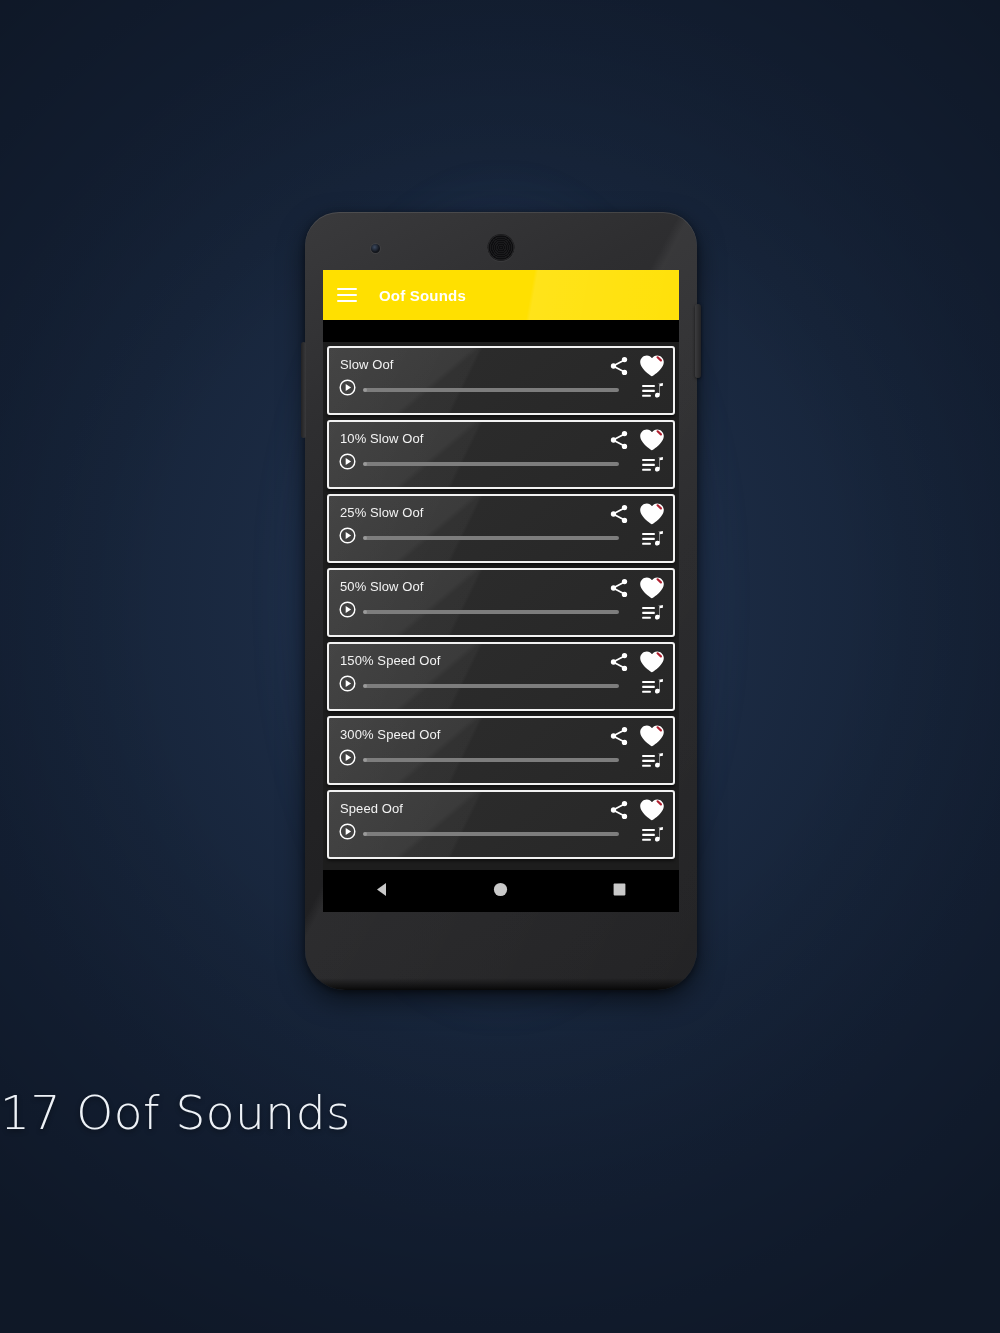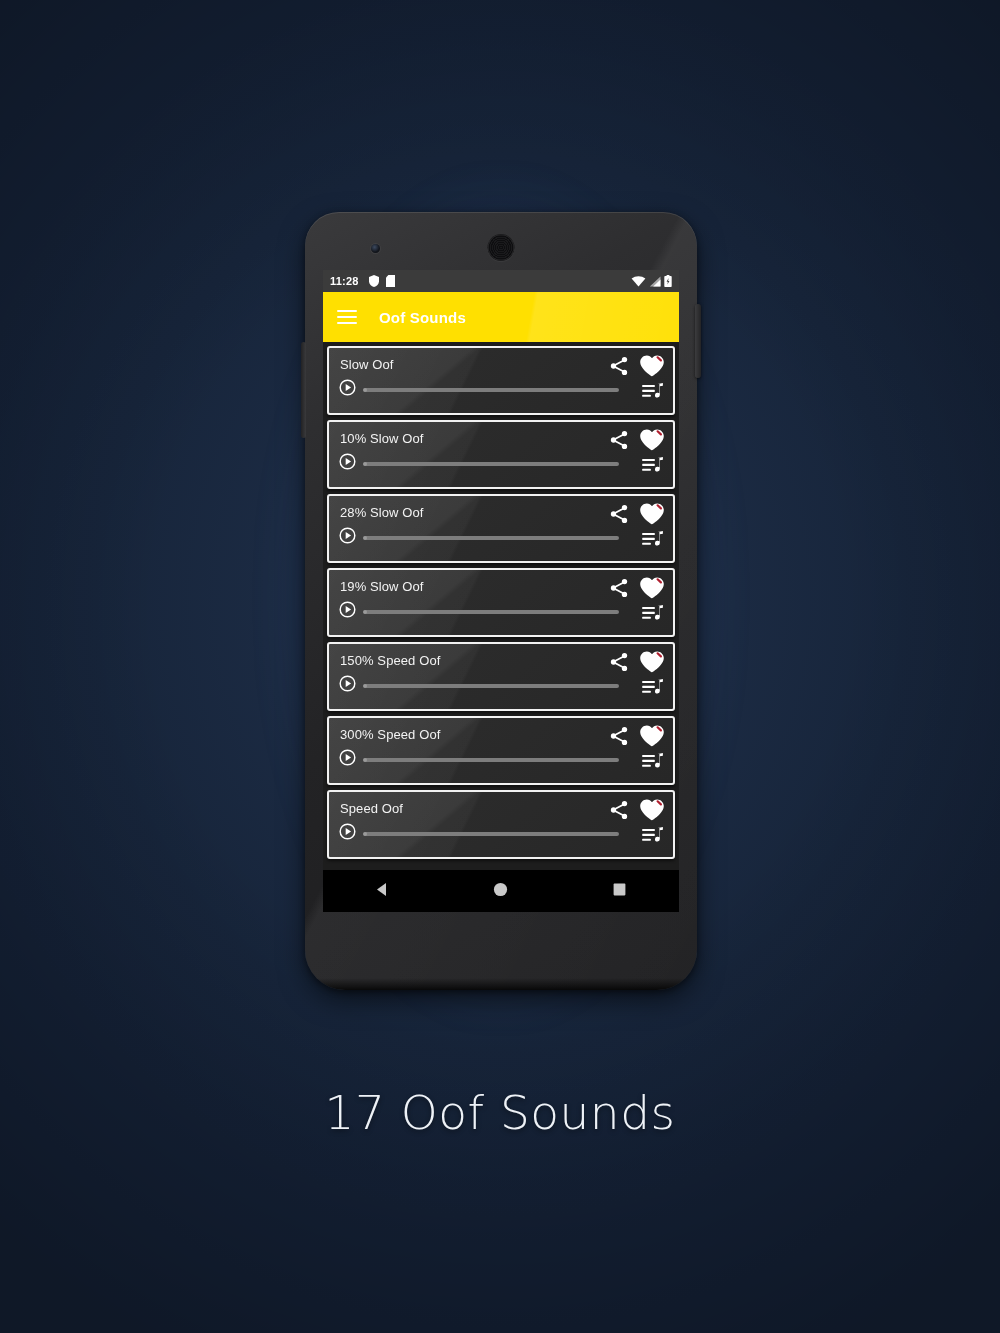--- a/index.html
+++ b/index.html
@@ -271,21 +271,21 @@
     justify-content: space-around;
     z-index: 5;
   }
   .nav-key { cursor: pointer; }
 
   
   #caption {
     position: absolute;
     left: 0; right: 0;
     top: 1085px;
-    text-align: center;
+    text-align: left;
     color: #eef2f7;
     font-family: "DejaVu Sans", sans-serif;
     font-size: 47px;
     font-weight: 300;
     letter-spacing: 0.5px;
     text-shadow: 0 2px 5px rgba(0,0,0,0.45);
   }
 </style>
 </head>
 <body>
@@ -296,47 +296,20 @@
 
 <div id="phone">
   <div id="phone-body">
     <div id="phone-gloss"></div>
 
     <div id="earpiece"></div>
     <div id="front-camera"></div>
 
     <div id="screen">
 
-      <div id="status-bar">
-        <span id="status-time">11:28</span>
-
-        <span class="status-left-icons">
-          <svg class="sb-ico" width="10" height="12" viewBox="0 0 10 12">
-            <path d="M5 0 L10 2 V6.2 C10 9 7.7 11.2 5 12 C2.3 11.2 0 9 0 6.2 V2 Z" fill="#ffffff"></path>
-          </svg>
-          <svg class="sb-ico" width="9" height="12" viewBox="0 0 9 12">
-            <path d="M2.4 0 H9 V12 H0 V2.4 Z" fill="#ffffff"></path>
-          </svg>
-        </span>
-
-        <span class="status-right-icons">
-          <svg class="sb-ico" width="15" height="11" viewBox="0 0 15 11">
-            <path d="M0.6 2.6 A11 11 0 0 1 14.4 2.6 L7.5 10.6 Z" fill="#ffffff"></path>
-          </svg>
-          <svg class="sb-ico" width="12" height="11" viewBox="0 0 12 11">
-            <path d="M11.5 0.4 V10.6 H0.8 Z" fill="#ffffff" opacity="0.55"></path>
-            <path d="M11.5 3.4 V10.6 H4.2 Z" fill="#ffffff"></path>
-          </svg>
-          <svg class="sb-ico" width="8" height="12" viewBox="0 0 8 12">
-            <rect x="2.6" y="0" width="2.8" height="1.3" fill="#ffffff"></rect>
-            <rect x="0.3" y="1.1" width="7.4" height="10.9" rx="0.8" fill="#ffffff"></rect>
-            <path d="M4.6 3.1 L2.6 6.7 H3.9 L3.4 9.6 L5.4 5.9 H4.1 Z" fill="#3b3b3b"></path>
-          </svg>
-        </span>
-      </div>
 
       <div id="app-bar">
         <div id="hamburger-icon">
           <i></i>
             <i></i>
             <i></i>
         </div>
         <div id="app-title">Oof Sounds</div>
       </div>
 
@@ -406,56 +379,56 @@
       <span class="queue-btn">
     <svg width="22" height="18" viewBox="0 0 24 20">
       <rect x="0" y="2.2" width="14" height="2.3" rx="0.6" fill="#ffffff"></rect>
       <rect x="0" y="7.6" width="14" height="2.3" rx="0.6" fill="#ffffff"></rect>
       <rect x="0" y="13.0" width="9.5" height="2.3" rx="0.6" fill="#ffffff"></rect>
       <path d="M17.3 1.2 L23 0 V3 L19.6 3.7 V13.4 A2.7 2.7 0 1 1 17.3 10.8 C18 10.8 18.6 11 19.1 11.4 V1.2 Z" fill="#ffffff"></path>
     </svg></span>
     </div>
           <div class="sound-card">
       <div class="sound-card-sheen"></div>
-      <div class="card-title">28% Slow Oof</div>
-      <div class="card-actions">
-        <span class="share-btn">
-    <svg width="22" height="22" viewBox="0 0 24 24">
-      <circle cx="18" cy="5" r="2.9" fill="#ffffff"></circle>
-      <circle cx="18" cy="19" r="2.9" fill="#ffffff"></circle>
-      <circle cx="6" cy="12" r="2.9" fill="#ffffff"></circle>
-      <path d="M7.6 10.9 L16.5 6.2 M7.6 13.1 L16.5 17.8" stroke="#ffffff" stroke-width="1.9" fill="none"></path>
-    </svg></span>
-        <span class="fav-btn">
-    <svg width="26" height="24" viewBox="0 0 26 24">
-      <path d="M13 22.5 C13 22.5 1.2 15.4 1.2 8.1 C1.2 4.3 4.2 1.4 7.8 1.4 C10.1 1.4 11.9 2.6 13 4.3 C14.1 2.6 15.9 1.4 18.2 1.4 C21.8 1.4 24.8 4.3 24.8 8.1 C24.8 15.4 13 22.5 13 22.5 Z" fill="#ffffff"></path>
-      <path d="M18.6 3.3 L21.9 6.4" stroke="#b02030" stroke-width="2.2" stroke-linecap="round" fill="none"></path>
-    </svg></span>
-      </div>
-      <div class="card-player">
-        <span class="play-btn">
-    <svg width="17" height="17" viewBox="0 0 20 20">
-      <circle cx="10" cy="10" r="8.6" fill="none" stroke="#ffffff" stroke-width="1.7"></circle>
-      <path d="M7.9 5.9 L14.2 10 L7.9 14.1 Z" fill="#ffffff"></path>
-    </svg></span>
-        <span class="seekbar">
-          <span class="seekbar-thumb"></span>
-        </span>
-      </div>
-      <span class="queue-btn">
-    <svg width="22" height="18" viewBox="0 0 24 20">
-      <rect x="0" y="2.2" width="14" height="2.3" rx="0.6" fill="#ffffff"></rect>
-      <rect x="0" y="7.6" width="14" height="2.3" rx="0.6" fill="#ffffff"></rect>
-      <rect x="0" y="13.0" width="9.5" height="2.3" rx="0.6" fill="#ffffff"></rect>
-      <path d="M17.3 1.2 L23 0 V3 L19.6 3.7 V13.4 A2.7 2.7 0 1 1 17.3 10.8 C18 10.8 18.6 11 19.1 11.4 V1.2 Z" fill="#ffffff"></path>
-    </svg></span>
-    </div>
-          <div class="sound-card">
-      <div class="sound-card-sheen"></div>
-      <div class="card-title">19% Slow Oof</div>
+      <div class="card-title">25% Slow Oof</div>
+      <div class="card-actions">
+        <span class="share-btn">
+    <svg width="22" height="22" viewBox="0 0 24 24">
+      <circle cx="18" cy="5" r="2.9" fill="#ffffff"></circle>
+      <circle cx="18" cy="19" r="2.9" fill="#ffffff"></circle>
+      <circle cx="6" cy="12" r="2.9" fill="#ffffff"></circle>
+      <path d="M7.6 10.9 L16.5 6.2 M7.6 13.1 L16.5 17.8" stroke="#ffffff" stroke-width="1.9" fill="none"></path>
+    </svg></span>
+        <span class="fav-btn">
+    <svg width="26" height="24" viewBox="0 0 26 24">
+      <path d="M13 22.5 C13 22.5 1.2 15.4 1.2 8.1 C1.2 4.3 4.2 1.4 7.8 1.4 C10.1 1.4 11.9 2.6 13 4.3 C14.1 2.6 15.9 1.4 18.2 1.4 C21.8 1.4 24.8 4.3 24.8 8.1 C24.8 15.4 13 22.5 13 22.5 Z" fill="#ffffff"></path>
+      <path d="M18.6 3.3 L21.9 6.4" stroke="#b02030" stroke-width="2.2" stroke-linecap="round" fill="none"></path>
+    </svg></span>
+      </div>
+      <div class="card-player">
+        <span class="play-btn">
+    <svg width="17" height="17" viewBox="0 0 20 20">
+      <circle cx="10" cy="10" r="8.6" fill="none" stroke="#ffffff" stroke-width="1.7"></circle>
+      <path d="M7.9 5.9 L14.2 10 L7.9 14.1 Z" fill="#ffffff"></path>
+    </svg></span>
+        <span class="seekbar">
+          <span class="seekbar-thumb"></span>
+        </span>
+      </div>
+      <span class="queue-btn">
+    <svg width="22" height="18" viewBox="0 0 24 20">
+      <rect x="0" y="2.2" width="14" height="2.3" rx="0.6" fill="#ffffff"></rect>
+      <rect x="0" y="7.6" width="14" height="2.3" rx="0.6" fill="#ffffff"></rect>
+      <rect x="0" y="13.0" width="9.5" height="2.3" rx="0.6" fill="#ffffff"></rect>
+      <path d="M17.3 1.2 L23 0 V3 L19.6 3.7 V13.4 A2.7 2.7 0 1 1 17.3 10.8 C18 10.8 18.6 11 19.1 11.4 V1.2 Z" fill="#ffffff"></path>
+    </svg></span>
+    </div>
+          <div class="sound-card">
+      <div class="sound-card-sheen"></div>
+      <div class="card-title">50% Slow Oof</div>
       <div class="card-actions">
         <span class="share-btn">
     <svg width="22" height="22" viewBox="0 0 24 24">
       <circle cx="18" cy="5" r="2.9" fill="#ffffff"></circle>
       <circle cx="18" cy="19" r="2.9" fill="#ffffff"></circle>
       <circle cx="6" cy="12" r="2.9" fill="#ffffff"></circle>
       <path d="M7.6 10.9 L16.5 6.2 M7.6 13.1 L16.5 17.8" stroke="#ffffff" stroke-width="1.9" fill="none"></path>
     </svg></span>
         <span class="fav-btn">
     <svg width="26" height="24" viewBox="0 0 26 24">

